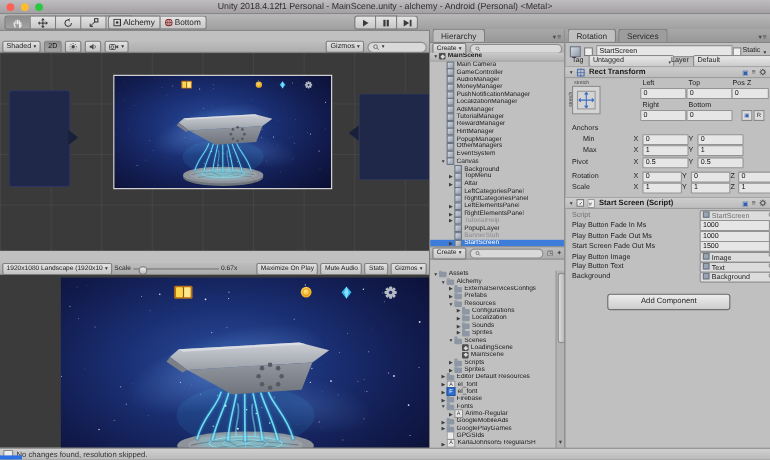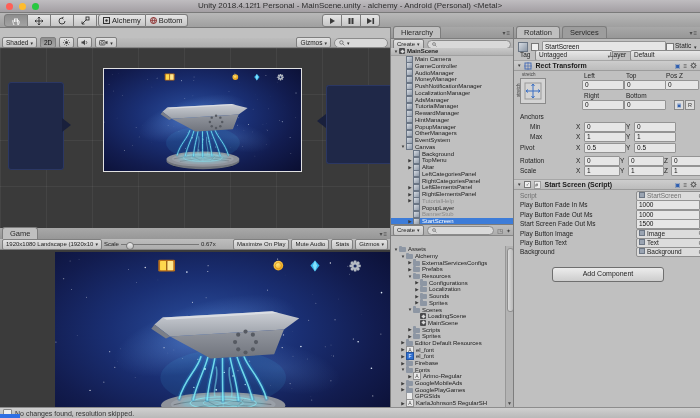--- a/index.html
+++ b/index.html
@@ -427,24 +427,20 @@
     <div class="navy-tab-r" style="left:62px;top:70px"></div>
     <div class="navy-panel" style="left:326px;top:37px;width:64px;height:77px;border-right:none;border-radius:3px 0 0 3px"></div>
     <div class="navy-tab-l" style="left:317px;top:66px"></div>
     <div id="scene-canvas">
       <svg width="100%" height="100%" preserveAspectRatio="xMidYMin slice" viewBox="0 0 960 540">
           <use href="#space-scene"></use>
         </svg>
     </div>
   </div>
 
-  <div class="abs tabstrip" style="left:0;top:228px;width:390px;height:11px">
-    <div class="tab active">Game</div>
-    <span class="panel-corner">▾≡</span>
-  </div>
   <div class="abs substrip" style="left:0;top:239px;width:390px;height:11px;box-sizing:border-box;gap:2px">
     <div class="minibtn" style="font-size:6px">
       <span>1920x1080 Landscape (1920x10</span>
         <span class="caret">▾</span>
     </div>
     <span style="font-size:6px;color:#222">Scale</span>
     <div style="position:relative;width:78px;height:8px">
       <div style="position:absolute;left:0;top:4px;width:78px;height:1px;background:#777"></div>
       <div style="position:absolute;left:5px;top:1.5px;width:6px;height:6px;border-radius:50%;background:linear-gradient(#eee,#bbb);border:1px solid #777"></div>
     </div>

